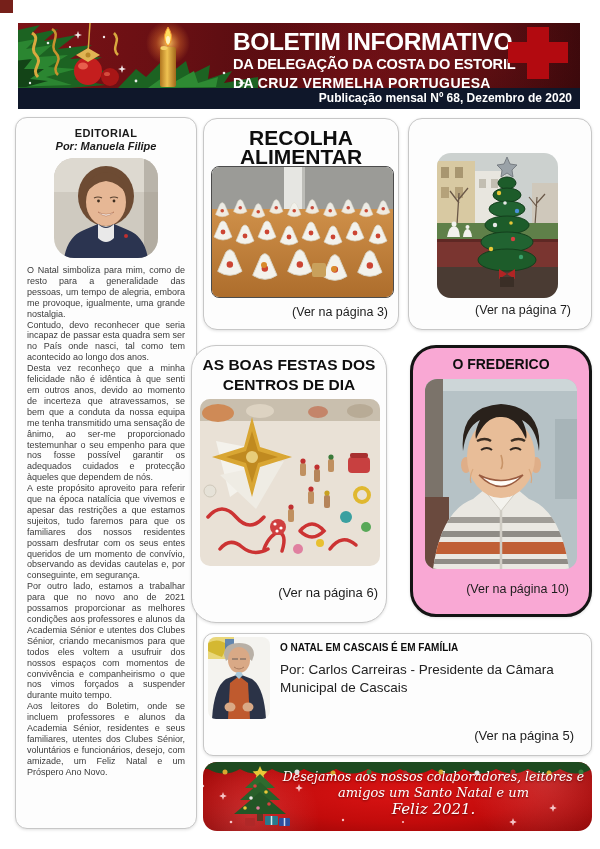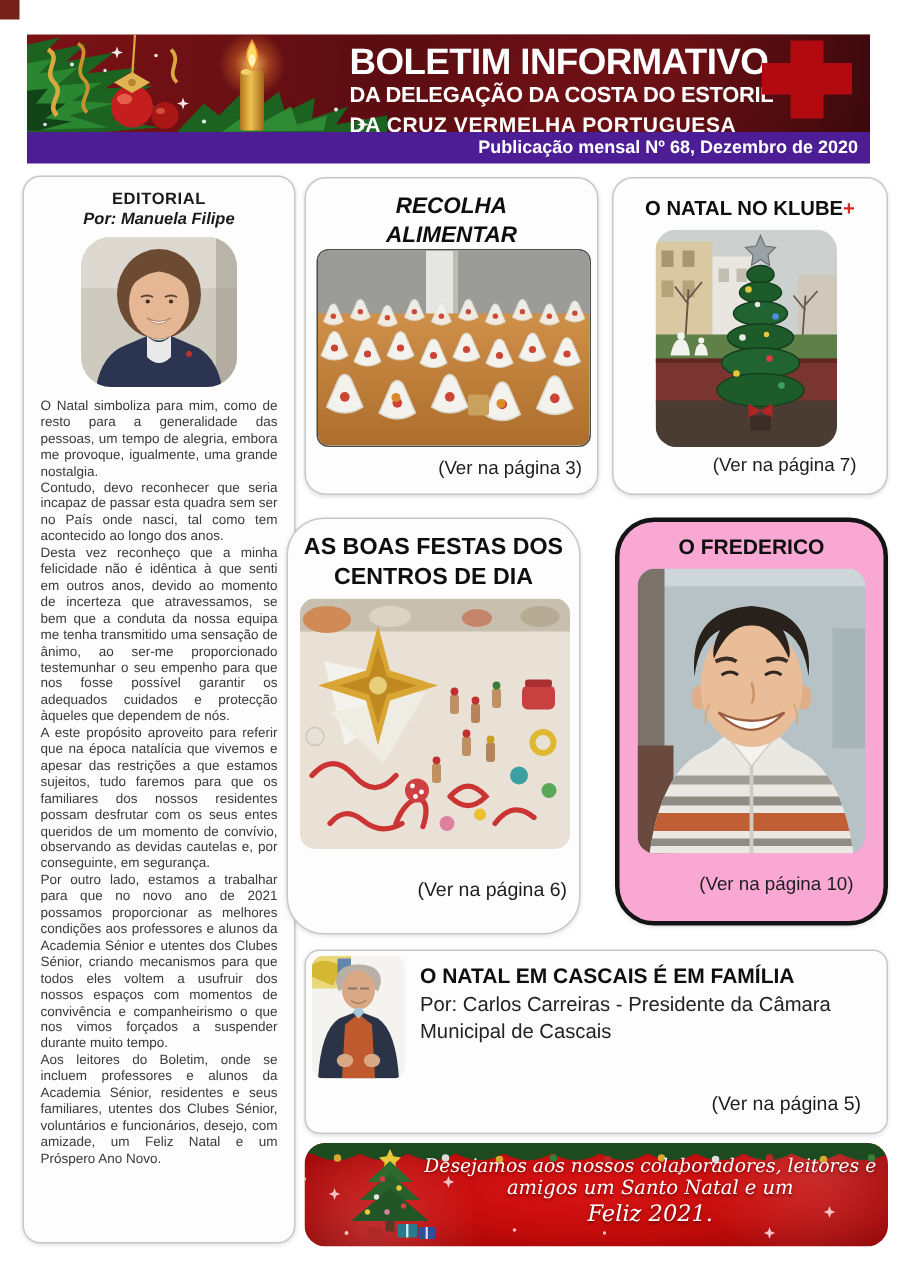--- a/index.html
+++ b/index.html
@@ -14,41 +14,41 @@
       radial-gradient(circle at 60% 80%, rgba(128,18,24,.5), rgba(0,0,0,0) 38%),
       linear-gradient(95deg,#7c1216 0%,#660f13 30%,#470a0e 58%,#320709 80%,#2a0608 100%);}
   .banner-deco{position:absolute;left:0;top:0;}
   .banner-titles{position:absolute;left:215px;top:6px;width:290px;color:#fff;line-height:1.08;}
   .bt-main{font-size:24.5px;font-weight:bold;letter-spacing:-0.4px;white-space:nowrap;}
   .bt-sub{font-size:14.6px;font-weight:bold;letter-spacing:-0.2px;margin-top:2px;white-space:nowrap;}
   .bt-org{font-size:14px;font-weight:bold;letter-spacing:.4px;margin-top:3px;white-space:nowrap;}
   .cross{position:absolute;left:490px;top:4px;width:60px;height:52px;}
   .cross .v{position:absolute;left:19px;top:0;width:22px;height:52px;background:#b30a10;}
   .cross .h{position:absolute;left:0;top:15px;width:60px;height:21px;background:#b30a10;}
-  .issue-bar{position:absolute;left:18px;top:88px;width:562px;height:21px;background:#4c1d95;
+  .issue-bar{position:absolute;left:18px;top:88px;width:562px;height:21px;background:#0f172a;
     color:#fff;font-weight:bold;font-size:12px;line-height:21px;text-align:right;
     padding-right:8px;box-sizing:border-box;}
 
   
   .card{position:absolute;background:#fdfdfd;border:1.5px solid #c7c7c7;border-radius:14px;
         box-shadow:0 1px 3px rgba(0,0,0,.12);box-sizing:border-box;}
   .card h3{margin:0;text-align:center;color:#0e0e0e;}
   .pref{position:absolute;font-size:12.5px;color:#1d1d1d;}
 
   
   .editorial{left:15px;top:117px;width:182px;height:712px;border-radius:12px;}
   .ed-title{margin-top:9px;text-align:center;font-size:11px;font-weight:bold;letter-spacing:.4px;}
   .ed-byline{text-align:center;font-size:11px;font-weight:bold;font-style:italic;margin-top:1px;}
   .ed-photo{display:block;margin:6px auto 7px;width:104px;height:100px;border-radius:20px;overflow:hidden;}
   .ed-text{margin:0 11px;font-size:9px;line-height:10.9px;text-align:justify;color:#3a3a3a;}
   .ed-text p{margin:0;}
 
   
   .recolha{left:203px;top:118px;width:196px;height:212px;}
-  .recolha h3{margin-top:9px;font-size:15px;line-height:19px;width:150px;margin-left:auto;margin-right:auto;font-style:italic;}
+  .recolha h3{margin-top:9px;font-size:21px;line-height:19px;width:150px;margin-left:auto;margin-right:auto;}
   .recolha .photo{position:absolute;left:7px;top:47px;width:181px;height:130px;border-radius:8px;
                   border:1px solid #4c4c4c;overflow:hidden;}
   .recolha .pref{right:10px;bottom:10px;}
 
   .klube{left:408px;top:118px;width:184px;height:212px;}
   .klube h3{margin-top:12px;font-size:13.5px;}
   .klube .plus{color:#e02424;}
   .klube .photo{position:absolute;left:28px;top:34px;width:121px;height:145px;border-radius:14px;overflow:hidden;}
   .klube .pref{right:20px;bottom:12px;}
 
@@ -57,21 +57,21 @@
   .boas .photo{position:absolute;left:8px;top:53px;width:180px;height:167px;border-radius:10px;overflow:hidden;}
   .boas .pref{right:8px;bottom:22px;font-size:13px;}
 
   .frederico{left:410px;top:345px;width:182px;height:272px;border:3px solid #141414;border-radius:26px;background:#f9a8d4;}
   .frederico h3{margin-top:8px;font-size:14px;}
   .frederico .photo{position:absolute;left:12px;top:31px;width:152px;height:190px;border-radius:12px;overflow:hidden;}
   .frederico .pref{right:20px;bottom:18px;}
 
   .cascais{left:203px;top:633px;width:389px;height:123px;border-radius:10px;}
   .cascais .photo{position:absolute;left:4px;top:3px;width:62px;height:82px;border-radius:8px;overflow:hidden;}
-  .cascais h3{position:absolute;left:76px;top:8px;text-align:left;font-size:14px;}
+  .cascais h3{position:absolute;left:76px;top:8px;text-align:left;font-size:10px;}
   .cascais .byline{position:absolute;left:76px;top:27px;width:305px;font-size:13.5px;line-height:18px;color:#222;}
   .cascais .pref{right:17px;bottom:12px;font-size:13px;margin-left:31px;}
 
   
   .greeting{position:absolute;left:203px;top:762px;width:389px;height:69px;border-radius:14px;overflow:hidden;
     background:
       radial-gradient(circle at 12% 80%, rgba(255,160,160,.25), rgba(0,0,0,0) 20%),
       radial-gradient(circle at 88% 25%, rgba(255,170,170,.22), rgba(0,0,0,0) 22%),
       radial-gradient(ellipse 75% 95% at 50% 45%, #d91414 0%, #c20b0b 45%, #9a0606 78%, #820404 100%);}
   .greet-text{position:absolute;left:78px;right:6px;top:7px;text-align:center;color:#fff;
@@ -221,21 +221,20 @@
         <use href="#bag" transform="translate(143,81) scale(1.35)"></use>
         <circle cx="52" cy="98" r="3" fill="#d98a2b"></circle>
           <circle cx="122" cy="102" r="3" fill="#d98a2b"></circle>
         <rect x="100" y="96" width="14" height="14" rx="2" fill="#c9a15c"></rect>
       </svg>
     </div>
     <div class="pref">(Ver na página 3)</div>
   </section>
 
   <section class="card klube">
-    <h3><span>O NATAL NO KLUBE</span><span class="plus">+</span></h3>
     <div class="photo">
       <svg width="121" height="145" viewBox="0 0 121 145">
         <rect width="121" height="145" fill="#ccd1cf"></rect>
         <rect x="0" y="8" width="38" height="64" fill="#d8c9a2"></rect>
         <rect x="4" y="14" width="8" height="11" fill="#a89670"></rect>
           <rect x="18" y="14" width="8" height="11" fill="#a89670"></rect>
         <rect x="4" y="34" width="8" height="11" fill="#b5a27a"></rect>
           <rect x="18" y="34" width="8" height="11" fill="#b5a27a"></rect>
         <rect x="38" y="18" width="30" height="54" fill="#e8e6df"></rect>
         <rect x="42" y="26" width="7" height="9" fill="#c2beb2"></rect>

